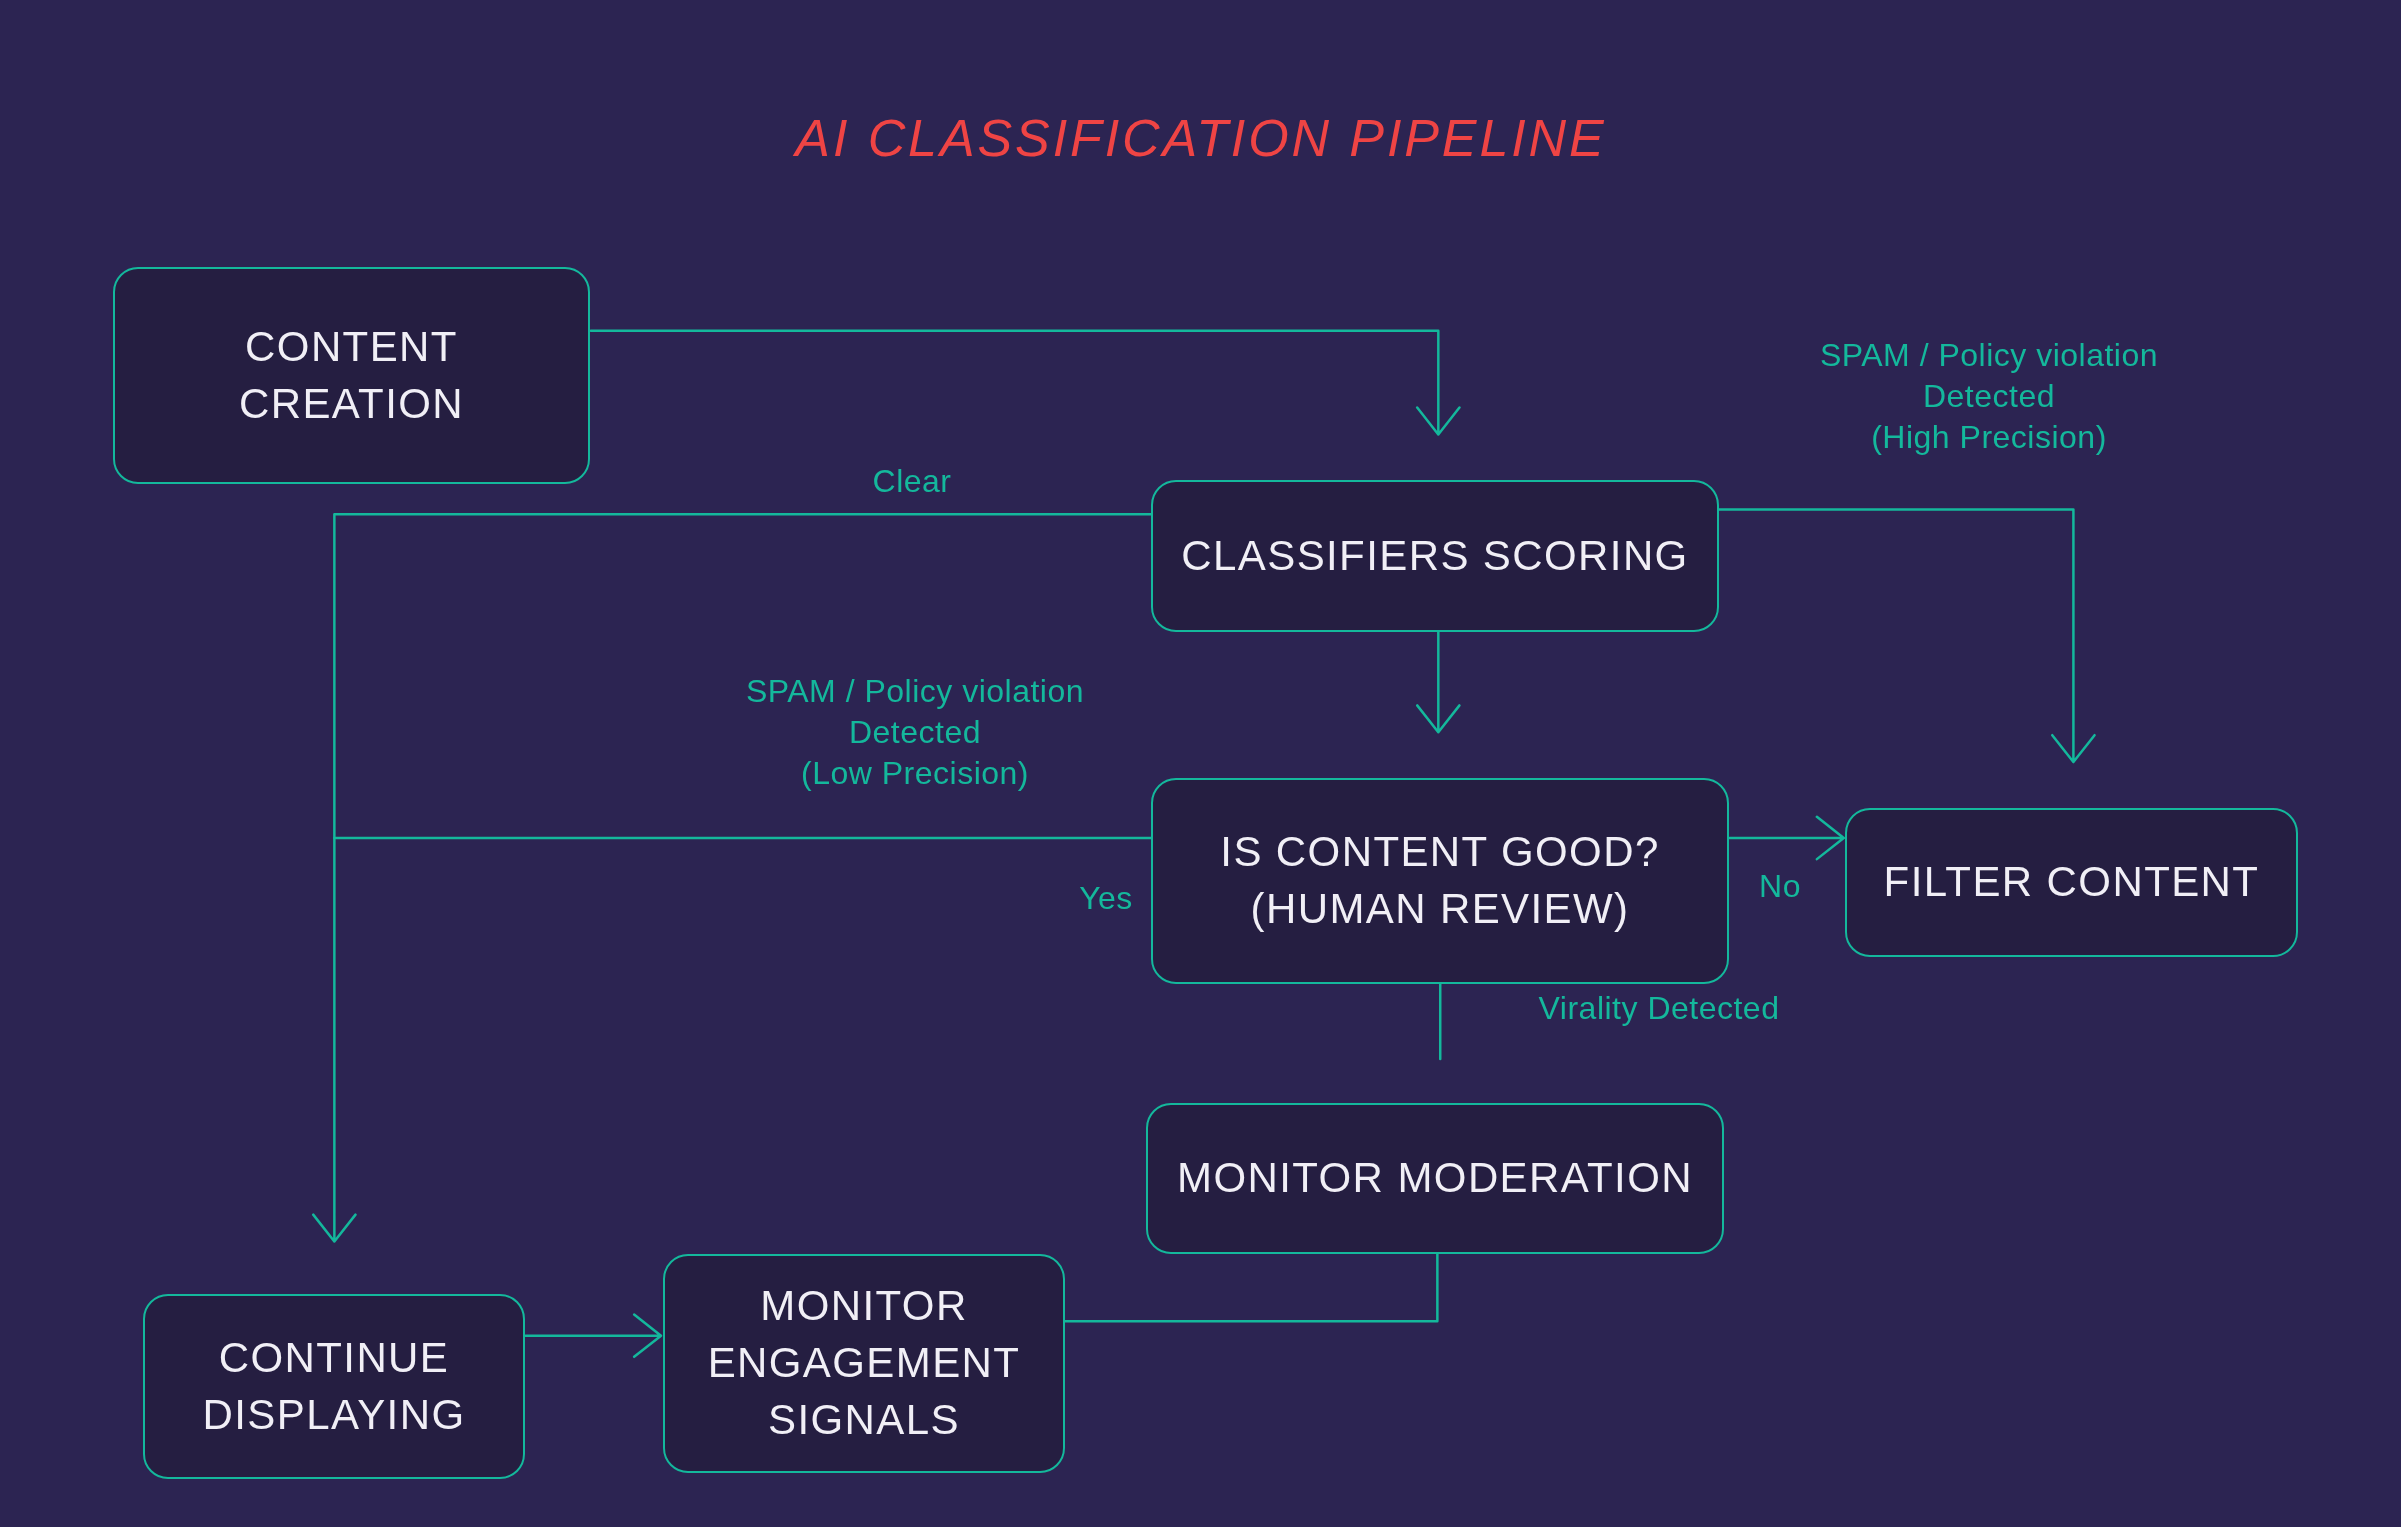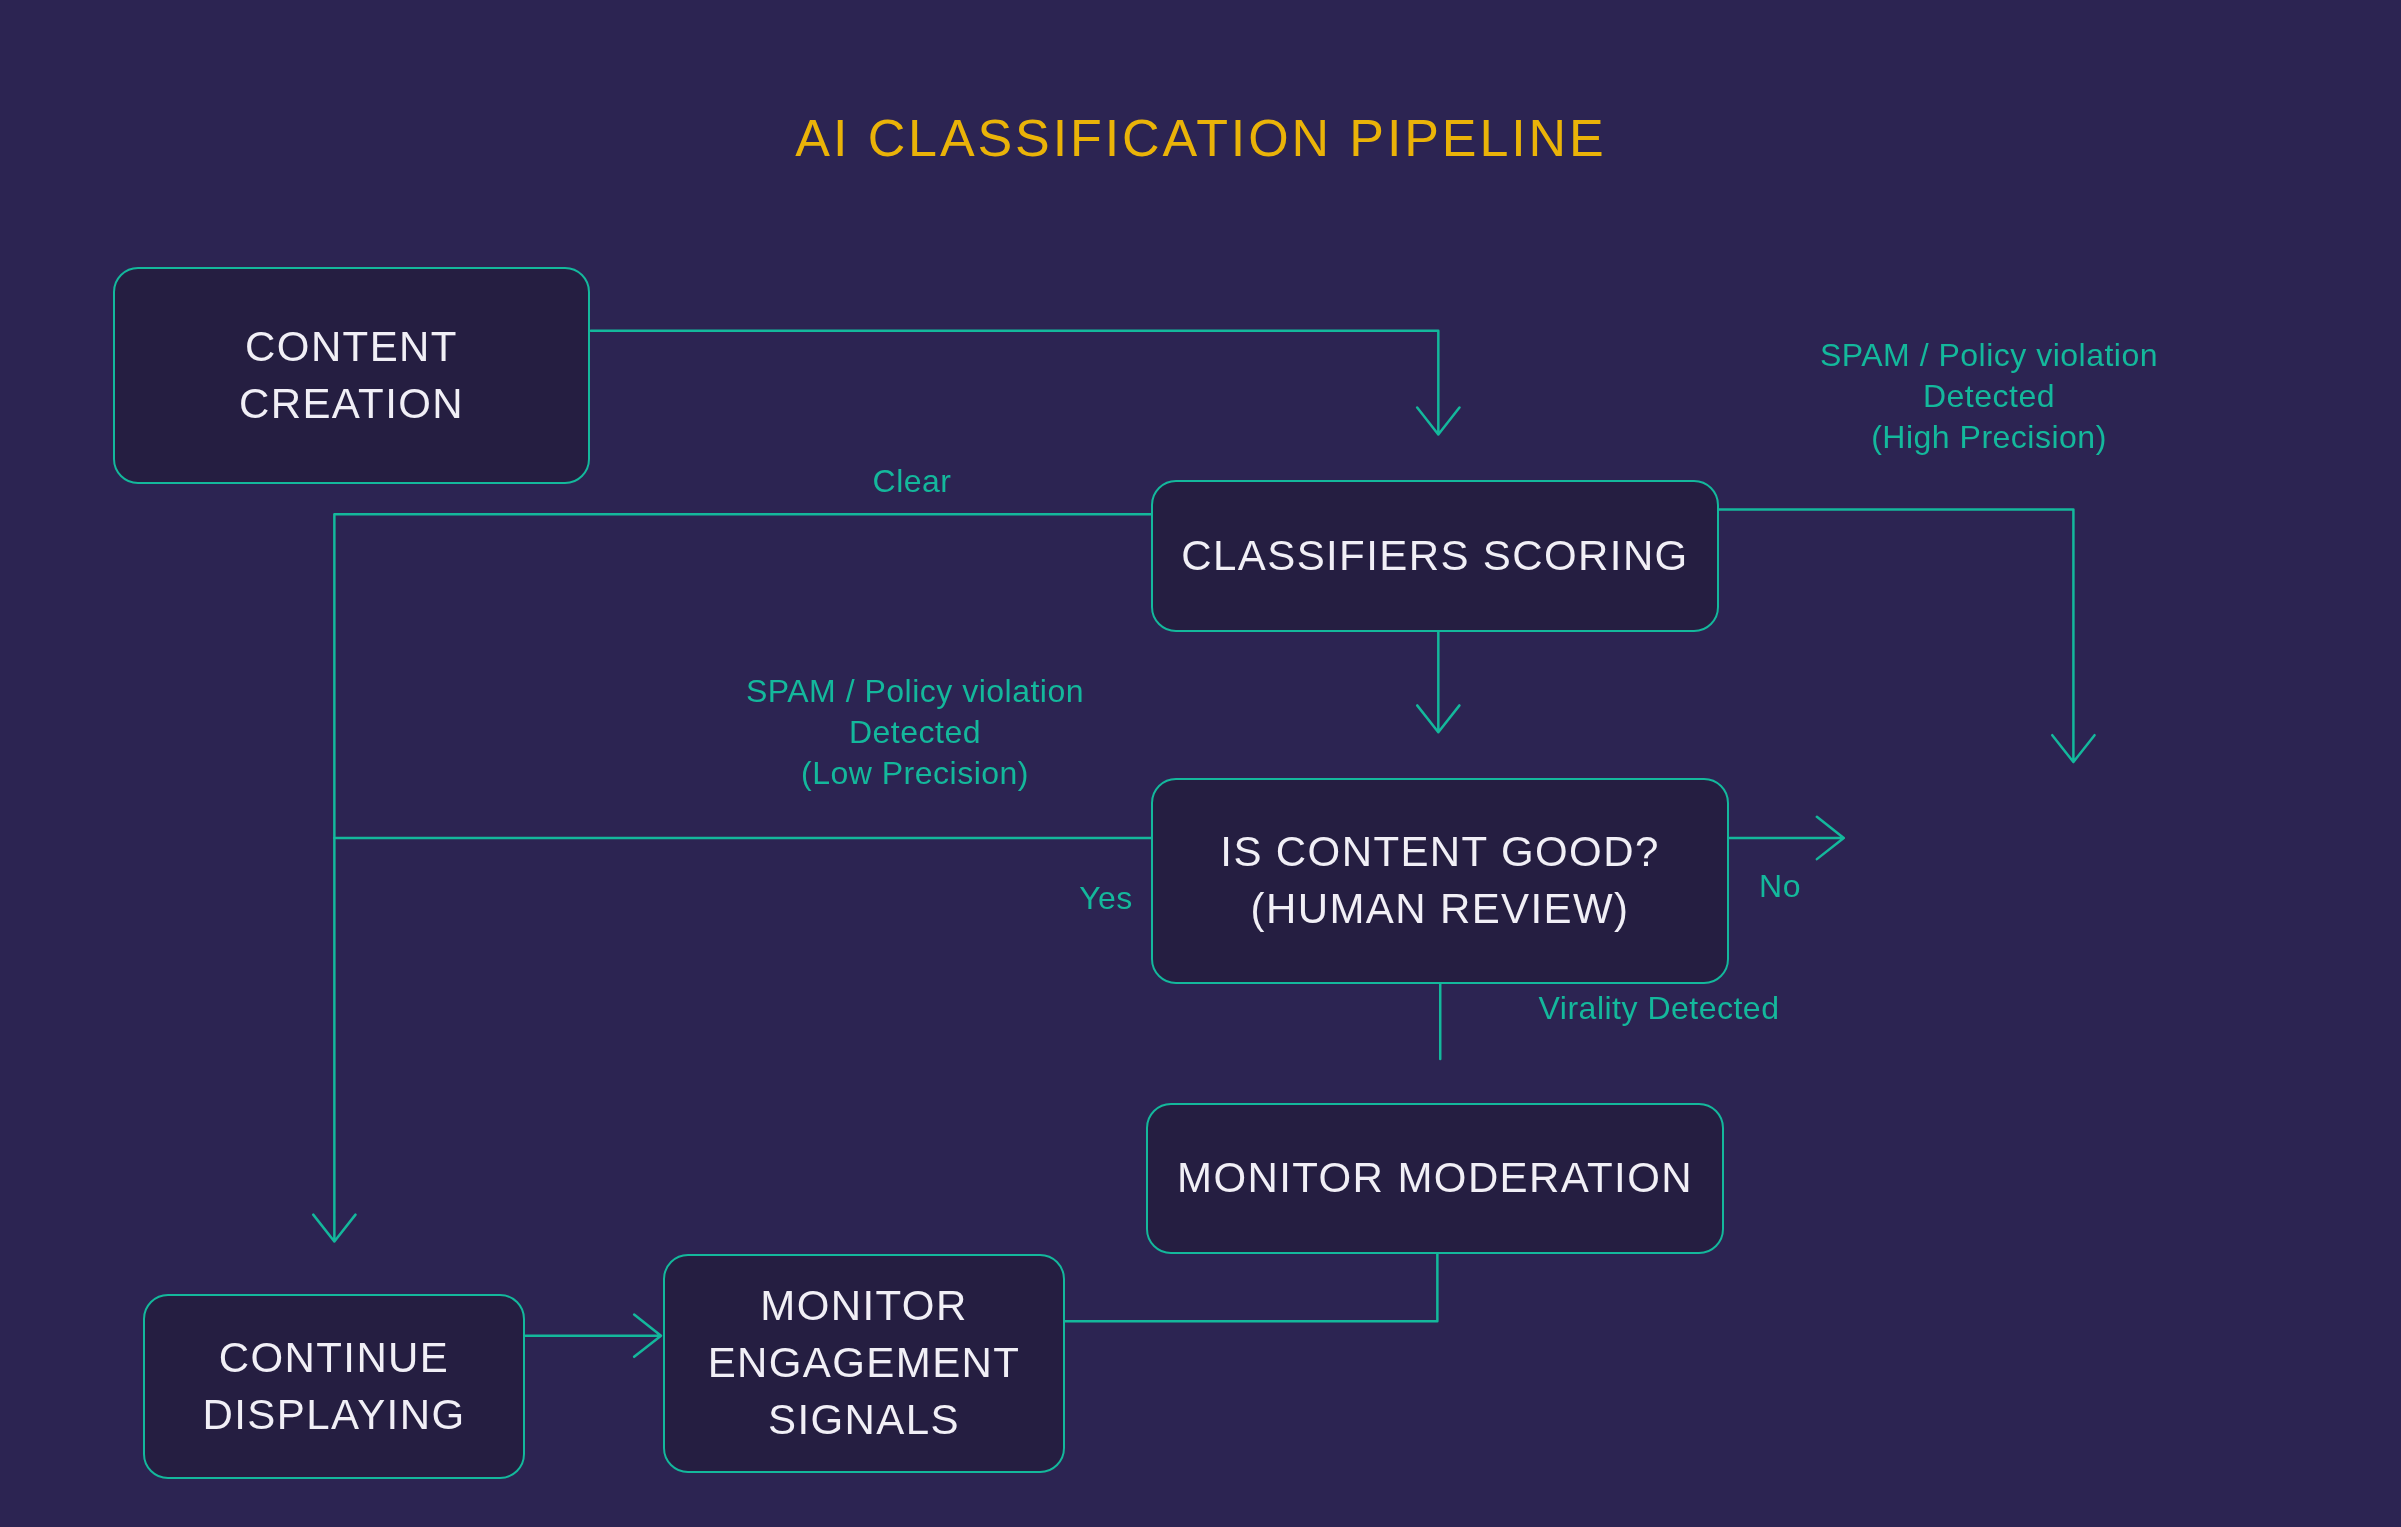--- a/index.html
+++ b/index.html
@@ -13,25 +13,26 @@
     height: 1528px;
     background: #2C2452;
     font-family: "Liberation Sans", sans-serif;
     overflow: hidden;
   }
   .title {
     position: absolute;
     top: 108px;
     left: 1201px;
     transform: translateX(-50%);
-    color: #eab308;
+    color: #ef4444;
     font-size: 52px;
     font-weight: 400;
     letter-spacing: 2.9px;
     white-space: nowrap;
+    font-style: italic;
   }
   .edges {
     position: absolute;
     top: 0;
     left: 0;
     width: 2402px;
     height: 1528px;
   }
   .edges path {
     stroke: #14B89C;
@@ -105,20 +106,21 @@
   </svg>
 
   <div class="node n-content-creation">CONTENT
 CREATION</div>
 
   <div class="node n-classifiers">CLASSIFIERS SCORING</div>
 
   <div class="node n-human-review">IS CONTENT GOOD?
 (HUMAN REVIEW)</div>
 
+  <div class="node n-filter-content">FILTER CONTENT</div>
 
   <div class="node n-virality">MONITOR MODERATION</div>
 
   <div class="node n-continue">CONTINUE
 DISPLAYING</div>
 
   <div class="node n-monitor">MONITOR
 ENGAGEMENT
 SIGNALS</div>
 

